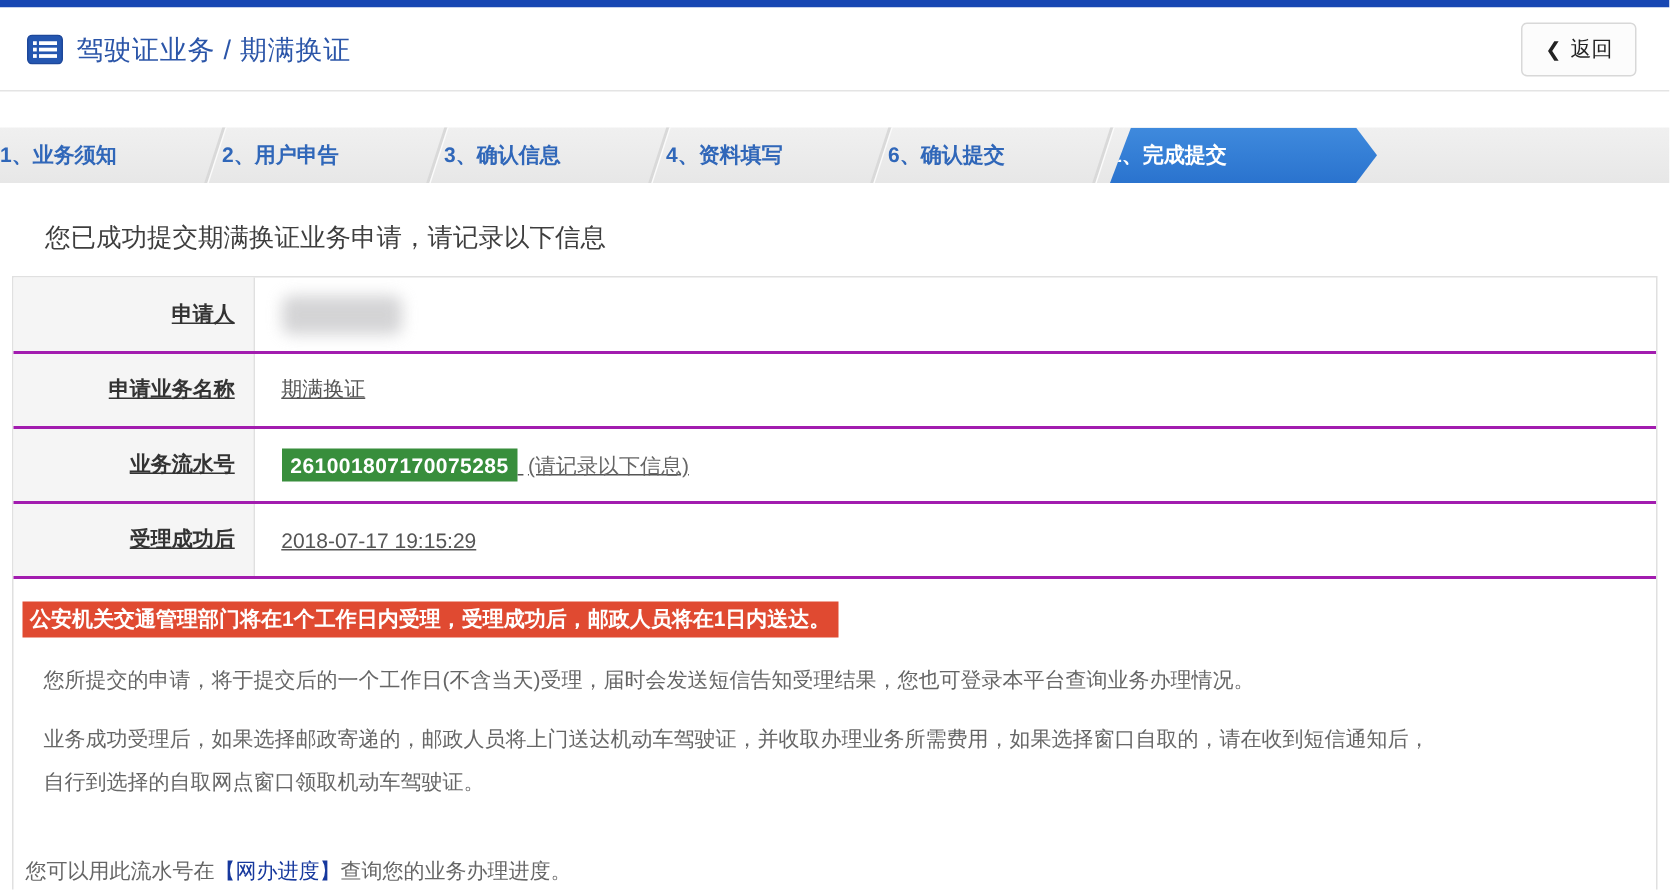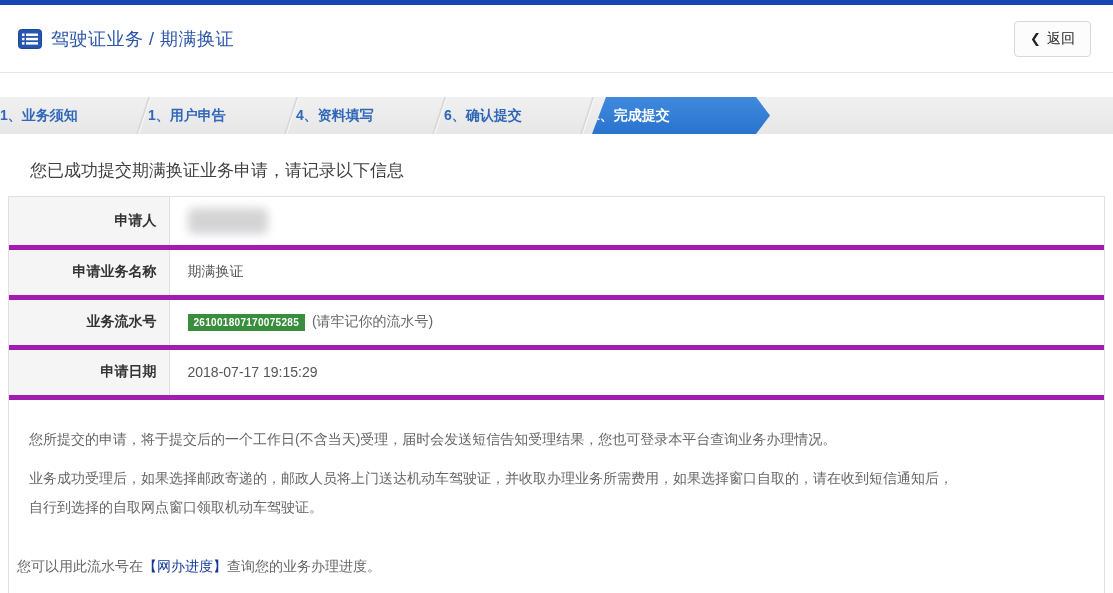--- a/index.html
+++ b/index.html
@@ -3,21 +3,21 @@
 <meta charset="utf-8">
 <style>
   * { box-sizing: border-box; margin: 0; padding: 0; }
   body {
     width: 1113px; height: 593px; overflow: hidden;
     background: #fff;
     font-family: "Liberation Sans", "DejaVu Sans", sans-serif;
   }
   .topbar { height: 5px; background: #1747b3; }
   .header {
-    height: 68px; display: flex; align-items: center;
+    height: 56px; display: flex; align-items: center;
     padding: 0 22px 0 18px; background: #fff; border-bottom: 1px solid #e4e4e4;
   }
   .title-icon { width: 24px; height: 20px; flex: 0 0 auto; }
   .header-title { color: #2b55a8; font-size: 18px; margin-left: 9px; letter-spacing: .5px; }
   .back-btn {
     margin-left: auto; display: inline-flex; align-items: center; gap: 6px;
     border: 1px solid #d8d8d8; border-radius: 4px; background: #fcfcfc;
     padding: 8px 15px; font-size: 14px; color: #222; cursor: pointer;
     font-family: inherit;
   }
@@ -40,30 +40,30 @@
     width: 178px; color: #fff;
     background: linear-gradient(#3f8add, #2a73ce);
     clip-path: polygon(14px 0, calc(100% - 14px) 0, 100% 50%, calc(100% - 14px) 100%, 0 100%);
   }
   .step.active::after { display: none; }
 
   .success-heading { margin: 25px 0 14px 30px; font-size: 17px; color: #3e3e3e; }
 
   .container { margin-left: 8px; width: 1097px; border: 1px solid #e0e0e0; background: #fff; }
   table.info-table { width: 100%; border-collapse: collapse; }
-  .info-table td { height: 50px; border-bottom: 5px solid #a21caf; font-size: 14px; vertical-align: middle; }
+  .info-table td { height: 50px; border-bottom: 2px solid #a21caf; font-size: 14px; vertical-align: middle; text-decoration: underline; }
   .info-table td.label-cell {
     width: 160px; background: #f5f5f5; text-align: right; padding-right: 12px;
     font-weight: bold; color: #333; border-right: 1px solid #e0e0e0;
   }
   .info-table td.value-cell { padding-left: 18px; color: #555; }
   .blur-name { width: 80px; height: 26px; border-radius: 6px; background: #c6c6c8; filter: blur(5px); opacity: .75; }
   .serial-badge {
     display: inline-block; background: #388e3c; color: #fff; font-weight: bold;
-    font-size: 10px; padding: 3px 6px; letter-spacing: .3px;
+    font-size: 14px; padding: 3px 6px; letter-spacing: .3px;
   }
   .serial-hint { color: #666; margin-left: 3px; }
 
   .notice { padding: 15px 6px 14px 6px; font-size: 14px; color: #666; }
   .alert-banner {
     display: inline-block; background: #e04a31; color: #fff; font-weight: bold;
     font-size: 14px; padding: 3px 5px; margin-bottom: 4px;
   }
   .notice p { margin: 10px 0 0 14px; line-height: 29px; }
   .progress-line { margin: 30px 0 6px 2px; line-height: 29px; }
@@ -88,21 +88,22 @@
   </span>
   <span class="header-title"><span>驾驶证业务</span><span> / </span><span>期满换证</span></span>
   <button class="back-btn">
     <span class="back-chevron">❮</span>
     <span>返回</span>
   </button>
 </div>
 
 <div class="stepbar">
   <div class="step"><span>1、业务须知</span></div>
-  <div class="step"><span>1、用户申告</span></div>
+  <div class="step"><span>2、用户申告</span></div>
+  <div class="step"><span>3、确认信息</span></div>
   <div class="step"><span>4、资料填写</span></div>
   <div class="step"><span>6、确认提交</span></div>
   <div class="step active"><span>1、完成提交</span></div>
 </div>
 
 <div class="success-heading">您已成功提交期满换证业务申请，请记录以下信息</div>
 
 <div class="container">
   <table class="info-table">
     <tbody>
@@ -113,28 +114,29 @@
       </td>
     </tr>
     <tr>
       <td class="label-cell">申请业务名称</td>
       <td class="value-cell">期满换证</td>
     </tr>
     <tr>
       <td class="label-cell">业务流水号</td>
       <td class="value-cell">
         <span class="serial-badge">261001807170075285</span>
-        <span class="serial-hint">(请牢记你的流水号)</span>
+        <span class="serial-hint">(请记录以下信息)</span>
       </td>
     </tr>
     <tr>
-      <td class="label-cell">申请日期</td>
+      <td class="label-cell">受理成功后</td>
       <td class="value-cell">2018-07-17 19:15:29</td>
     </tr>
   </tbody>
     </table>
 
   <div class="notice">
+    <div class="alert-banner">公安机关交通管理部门将在1个工作日内受理，受理成功后，邮政人员将在1日内送达。</div>
     <p>您所提交的申请，将于提交后的一个工作日(不含当天)受理，届时会发送短信告知受理结果，您也可登录本平台查询业务办理情况。</p>
     <p><span>业务成功受理后，如果选择邮政寄递的，邮政人员将上门送达机动车驾驶证，并收取办理业务所需费用，如果选择窗口自取的，请在收到短信通知后，</span><br><span>自行到选择的自取网点窗口领取机动车驾驶证。</span></p>
     <div class="progress-line"><span>您可以用此流水号在</span><a class="progress-link">【网办进度】</a><span>查询您的业务办理进度。</span></div>
   </div>
 </div>
 
 </body></html>

